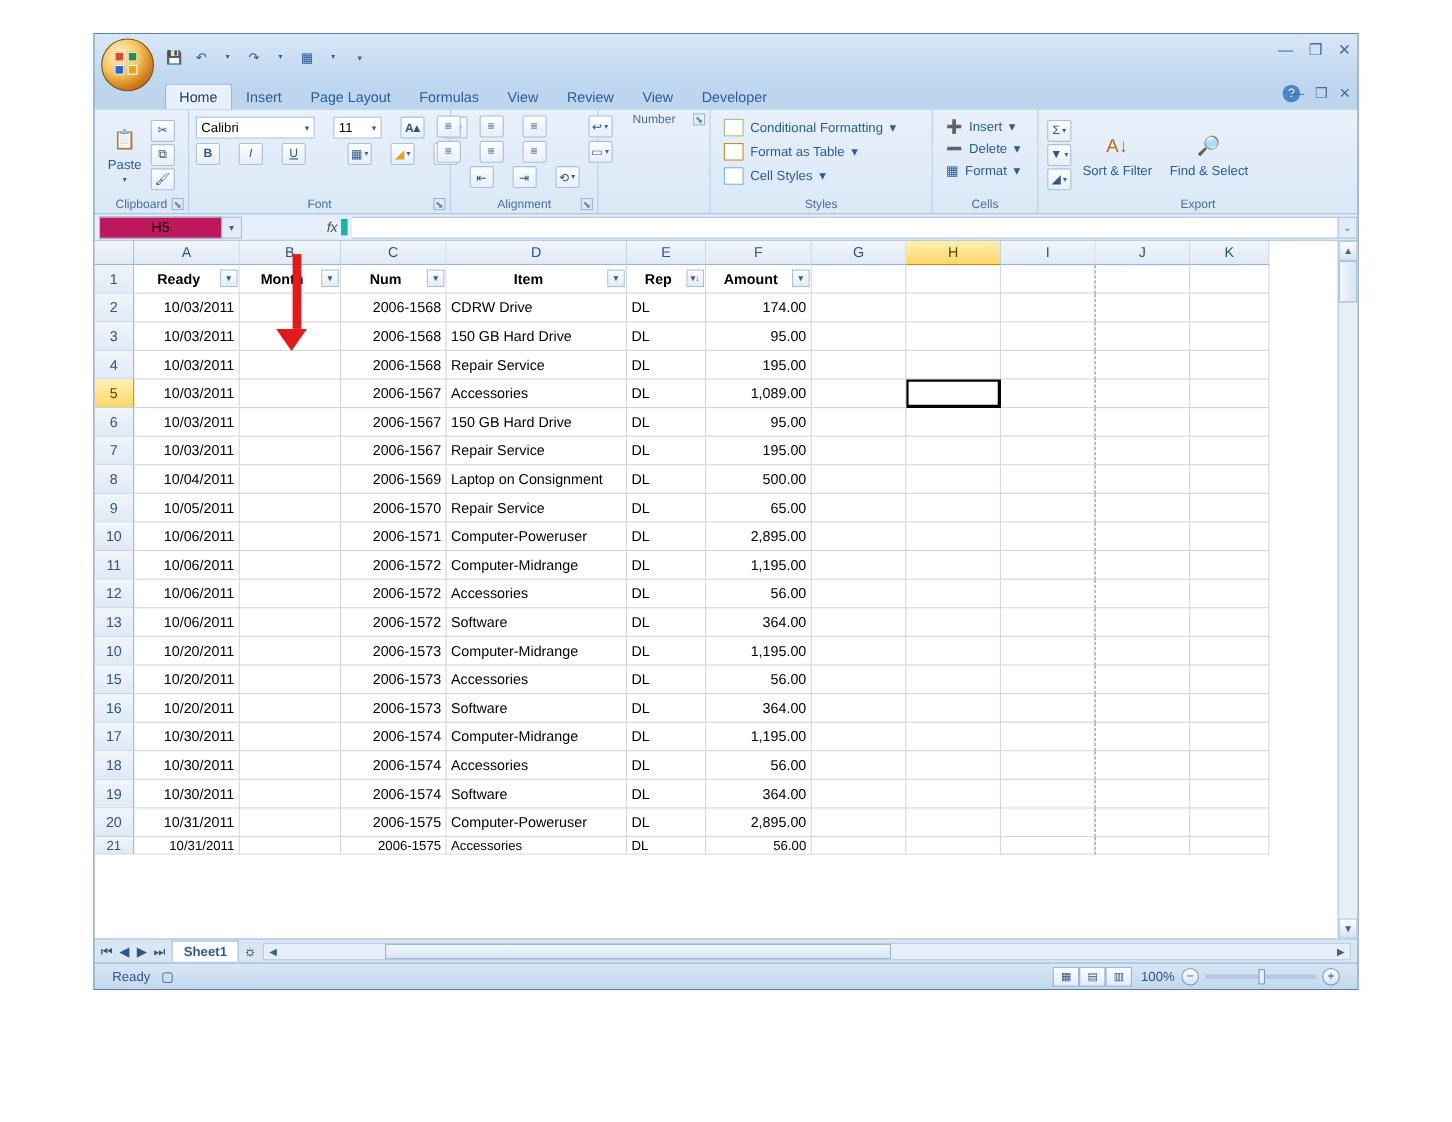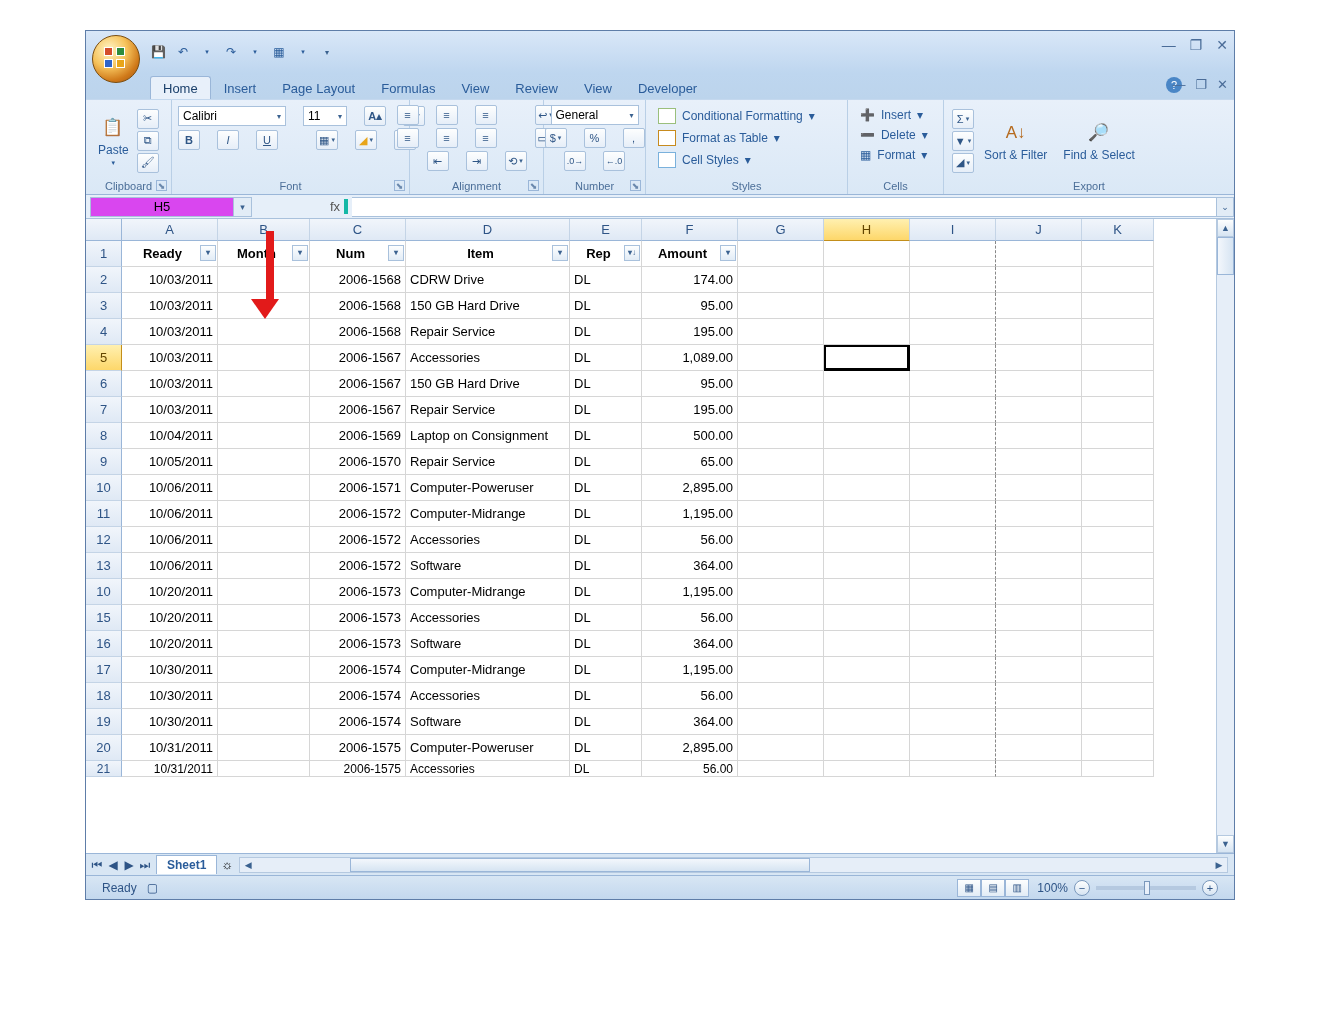--- a/index.html
+++ b/index.html
@@ -35,23 +35,23 @@
 .mini { width:22px; height:20px; border:1px solid #a9c1dc; background:linear-gradient(#fdfefe,#e6eef8); border-radius:2px; font-size:11px; color:#2f5686; display:flex; align-items:center; justify-content:center; cursor:pointer; }
 .mini.dd::after { content:"▾"; font-size:7px; margin-left:2px; color:#3b6290; }
 .combo { height:20px; border:1px solid #a9c1dc; background:#fff; font-size:12px; padding:0 4px; display:flex; align-items:center; }
 .combo.dd::after { content:"▾"; font-size:8px; margin-left:auto; color:#3b6290; }
 .vstack { display:flex; flex-direction:column; gap:2px; }
 .styles-item { font-size:12px; color:#2a5c9a; padding:2px 4px; display:flex; align-items:center; gap:6px; }
 .styles-item .ic { width:18px; height:16px; background:#fff; border:1px solid #9abf7c; }
 
 
 .fbar { height:24px; background:#e6eff9; border-bottom:1px solid #a9c1dc; display:flex; align-items:center; }
-.namebox { width:144px; height:20px; background:#d946ef; border:1px solid #a9c1dc; margin-left:4px; text-align:center; font-size:13px; display:flex; align-items:center; justify-content:center; }
+.namebox { width:112px; height:20px; background:#be185d; border:1px solid #a9c1dc; margin-left:4px; text-align:center; font-size:13px; display:flex; align-items:center; justify-content:center; }
 .nb-dd { width:18px; height:20px; border:1px solid #a9c1dc; border-left:none; background:#e2ecf6; font-size:9px; color:#3b6290; display:flex; align-items:center; justify-content:center; }
-.fx { width:22px; text-align:center; font-size:13px; color:#555; border-right:4px solid #14b8a6; margin:0 4px; }
+.fx { width:22px; text-align:center; font-style:italic; font-size:13px; color:#555; border-right:6px solid #14b8a6; margin:0 4px; }
 .formula-input { flex:1; height:20px; background:#fff; border:1px solid #a9c1dc; border-left:none; border-right:none; }
 
 
 .grid-area { flex:1; display:flex; overflow:hidden; background:#fff; position:relative; }
 .corner { width:36px; height:22px; background:linear-gradient(#f1f5fb,#dfe9f5); border-right:1px solid #9ab6d8; border-bottom:1px solid #9ab6d8; }
 .col-headers { display:flex; height:22px; }
 .ch { background:linear-gradient(#f1f5fb,#dfe9f5); border-right:1px solid #c4d4e6; border-bottom:1px solid #9ab6d8; text-align:center; font-size:13px; color:#2e5486; line-height:22px; }
 .ch.sel { background:linear-gradient(#fff0b0,#fdd76a); color:#624500; border-bottom-color:#c38e1a; }
 .rows { overflow:hidden; }
 .row { display:flex; height:26px; }
@@ -205,32 +205,20 @@
         <div class="mini-row">
           <span class="mini">⇤</span>
           <span class="mini">⇥</span>
           <span class="mini dd">⟲</span>
         </div>
       </div>
       <div class="grp-label"><span>Alignment</span><span class="dl">⬊</span></div>
     </div>
 
     <div class="grp" style="width:102px">
-      <div class="grp-body vstack" style="gap:3px;padding-top:3px">
-        <div class="combo dd" style="width:88px">General</div>
-        <div class="mini-row">
-          <span class="mini dd">$</span>
-          <span class="mini">%</span>
-          <span class="mini">,</span>
-        </div>
-        <div class="mini-row">
-          <span class="mini" style="font-size:9px">.0→</span>
-          <span class="mini" style="font-size:9px">←.0</span>
-        </div>
-      </div>
       <div class="grp-label"><span>Number</span><span class="dl">⬊</span></div>
     </div>
 
     <div class="grp" style="width:202px">
       <div class="grp-body vstack" style="align-items:flex-start;padding:4px 2px">
         <div class="styles-item"><span class="ic"></span><span>Conditional Formatting</span> ▾</div>
         <div class="styles-item"><span class="ic" style="border-color:#c78b1e"></span><span>Format as Table</span> ▾</div>
         <div class="styles-item"><span class="ic" style="border-color:#7ab1dc"></span><span>Cell Styles</span> ▾</div>
       </div>
       <div class="grp-label">Styles</div>

